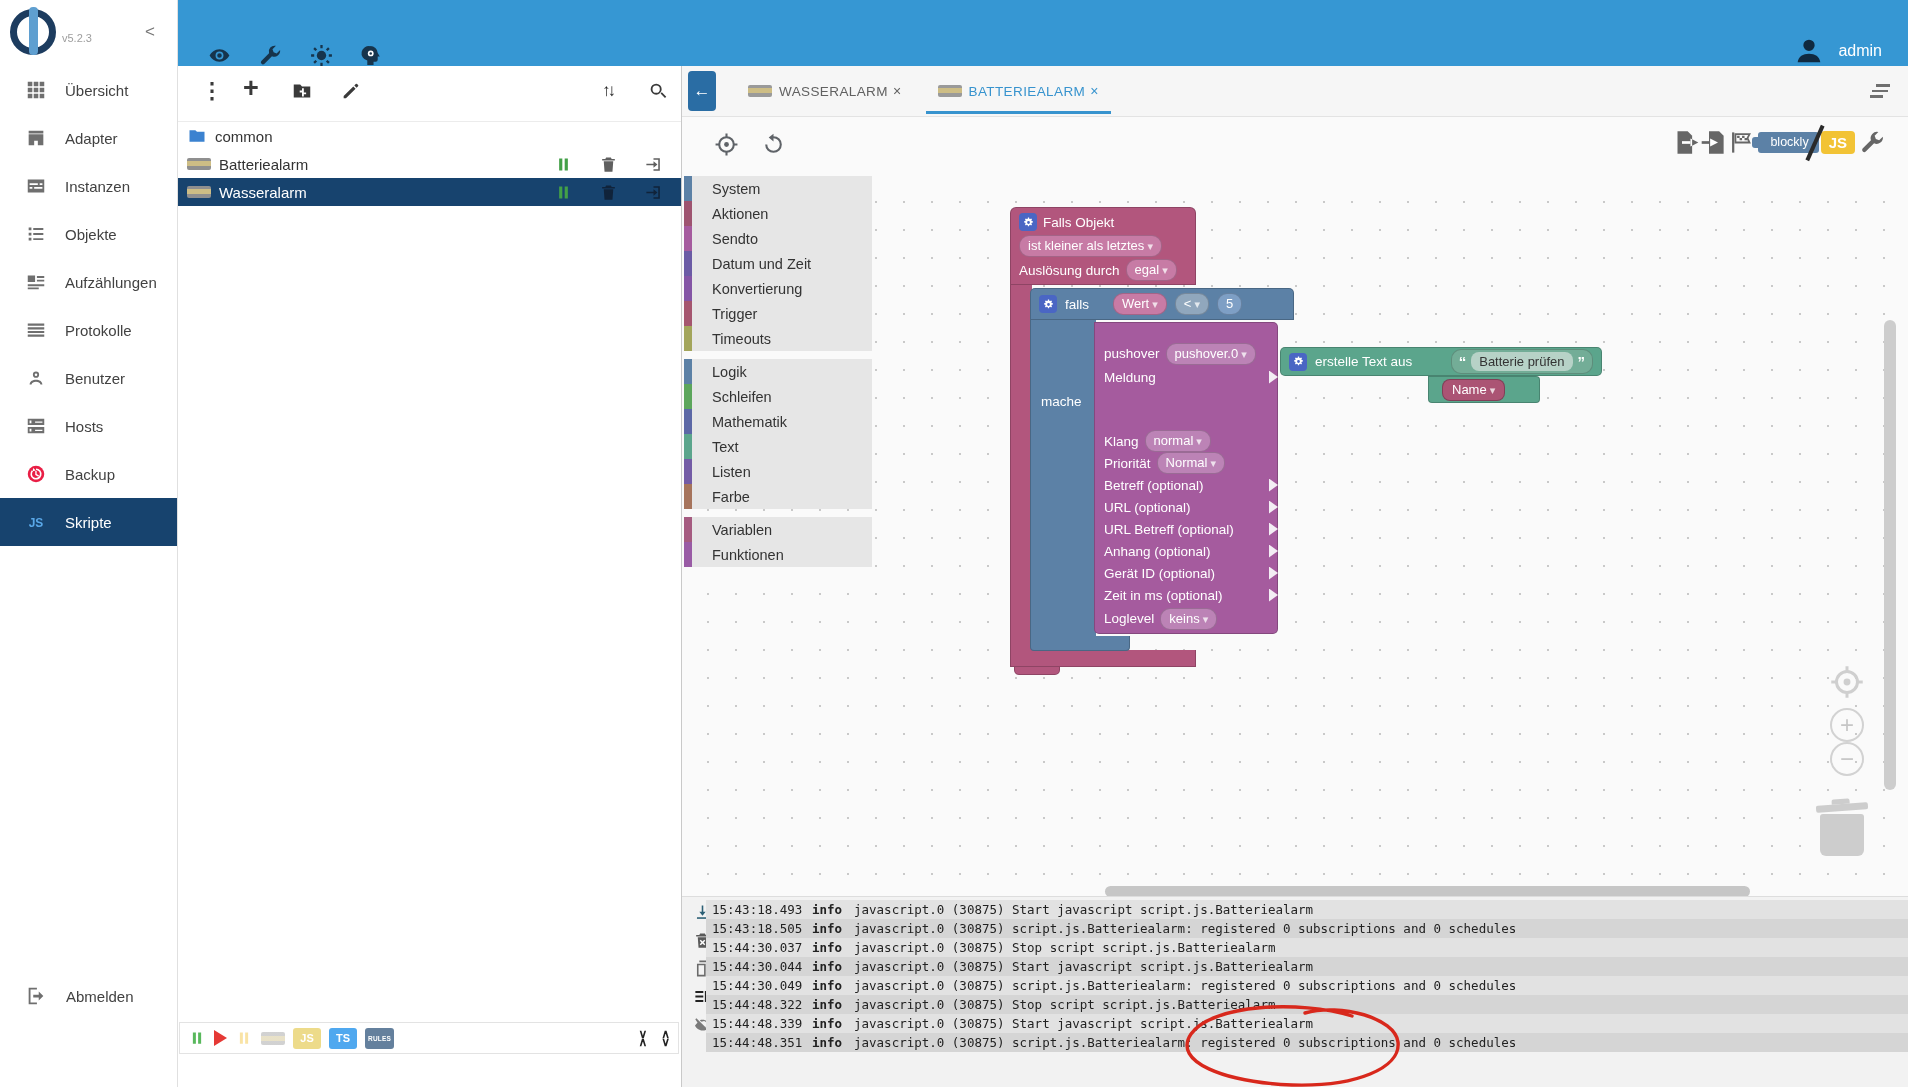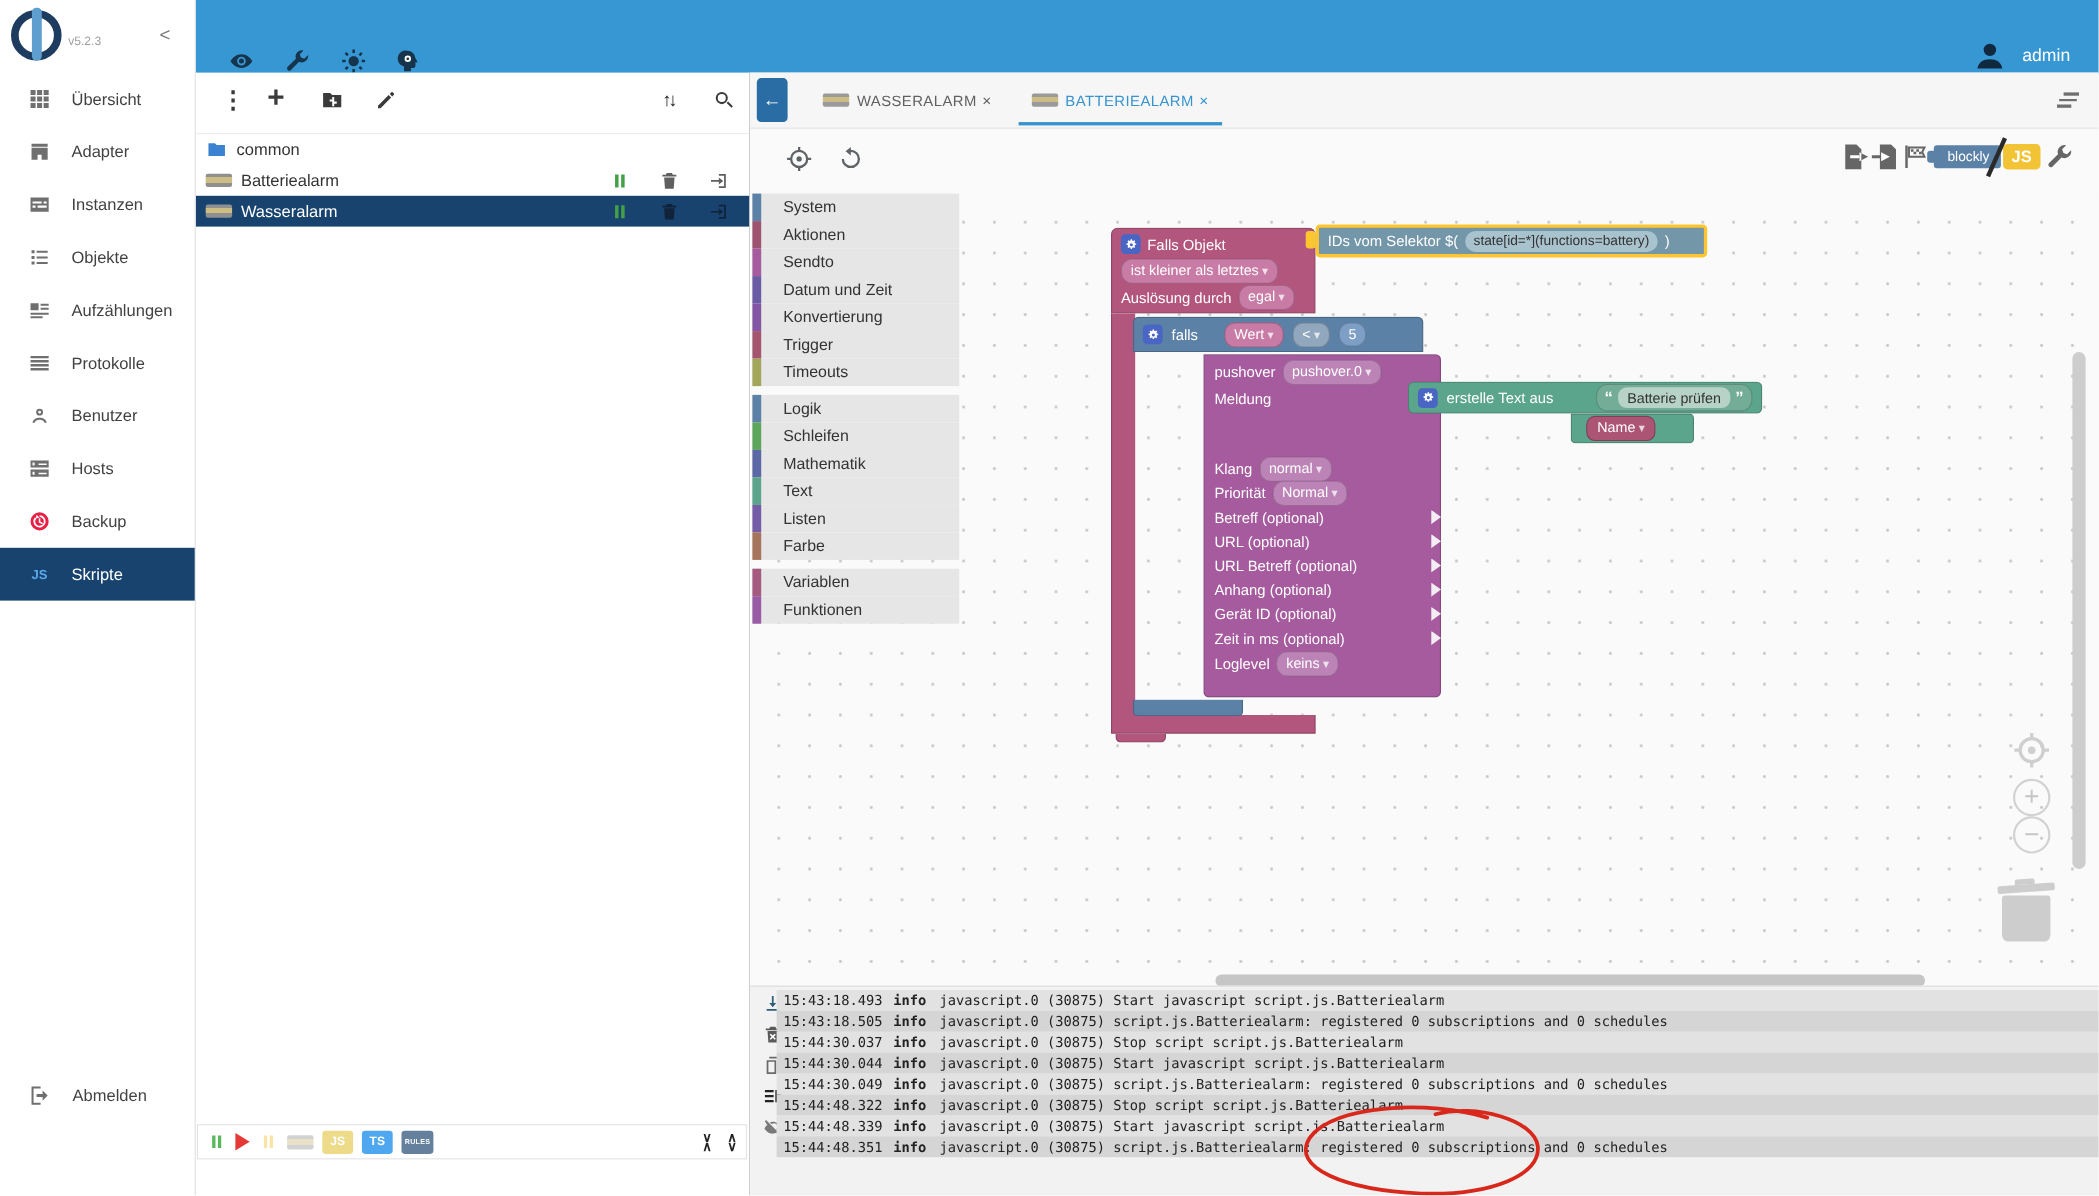--- a/index.html
+++ b/index.html
@@ -126,21 +126,21 @@
       display:flex;align-items:center;gap:6px;padding:0 8px;}
   .blk-selector::before{content:"";position:absolute;left:-12px;top:3px;width:9px;height:16px;background:#fdc52f;border-radius:3px;}
   .chip-light{background:#a9c3ce;color:#333;border-radius:10px;padding:0 8px;font-size:12.5px;line-height:19px;white-space:nowrap;}
   .blk-blue-head{left:348px;top:222px;width:264px;height:32px;background:#5c81a6;border:1px solid rgba(0,0,0,.2);border-radius:5px 5px 0 0;display:flex;align-items:center;gap:8px;padding:0 8px;}
   .chip-wert{background:#c77ba5;margin-left:16px;}
   .chip-op{background:#90a7bd;}
   .chip-num{background:#7e9fc5;}
   .blk-blue-spine{left:348px;top:254px;width:66px;height:316px;background:#5c81a6;border-left:1px solid rgba(0,0,0,.2);}
   .blue-do{position:absolute;left:10px;top:4px;font-size:13.5px;color:#fff;}
   .blk-blue-bottom{left:348px;top:570px;width:100px;height:15px;background:#5c81a6;border:1px solid rgba(0,0,0,.2);border-top:none;border-radius:0 0 4px 4px;}
-  .blk-purple{left:412px;top:256px;width:216px;height:312px;background:#a55b9e;border:1px solid rgba(0,0,0,.2);border-radius:0 5px 5px 5px;padding:3px 0;}
+  .blk-purple{left:412px;top:256px;width:184px;height:312px;background:#a55b9e;border:1px solid rgba(0,0,0,.2);border-radius:0 5px 5px 5px;padding:18px 0;}
   .p-row{display:flex;align-items:center;gap:6px;padding:0 9px;height:22px;position:relative;}
   .p-row.tall{height:25px;}
   .p-spacer{height:42px;}
   .chip-purple{background:#bc83b6;}
   .notch{position:absolute;right:-1px;width:9px;height:13px;background:#f3eef4;clip-path:polygon(0 0,100% 50%,0 100%);}
   .p-row .chip:empty{display:none;}
   .blk-green1{left:598px;top:281px;width:322px;height:29px;background:#5ba58c;border:1px solid rgba(0,0,0,.2);border-radius:5px;display:flex;align-items:center;gap:8px;padding:0 8px;}
   .quote-chip{margin-left:auto;background:#73ad97;border:1px solid rgba(0,0,0,.18);border-radius:10px;display:flex;align-items:center;gap:5px;padding:0 7px;height:23px;}
   .quote-chip .q{font-size:15px;font-weight:bold;color:#fff;}
   .chip-text{background:#b7d2c7;color:#333;border-radius:8px;padding:0 8px;font-size:13px;line-height:19px;}
@@ -655,26 +655,24 @@
       </div>
       <div class="brow">
         <span class="chip chip-pink dd">ist kleiner als letztes</span>
       </div>
       <div class="brow">
         <span>Auslösung durch</span>
         <span class="chip chip-pink dd">egal</span>
       </div>
     </div>
 
-    <div class="blk blk-selector">
-      <span>IDs vom Selektor $(</span>
-      <span class="chip-light">state[id=*](functions=battery)</span>
-      <span>)</span>
-    </div>
-
+
+    <div class="blk blk-blue-spine">
+      <span class="blue-do" style="top:74px;">mache</span>
+    </div>
     <div class="blk blk-blue-bottom"></div>
     <div class="blk blk-blue-head">
       <span class="gear-chip">
           <svg class="mi">
             <use href="#i-gear"></use>
           </svg>
         </span>
       <span>falls</span>
       <span class="chip chip-wert dd">Wert</span>
       <span class="chip chip-op dd">&lt;</span>

